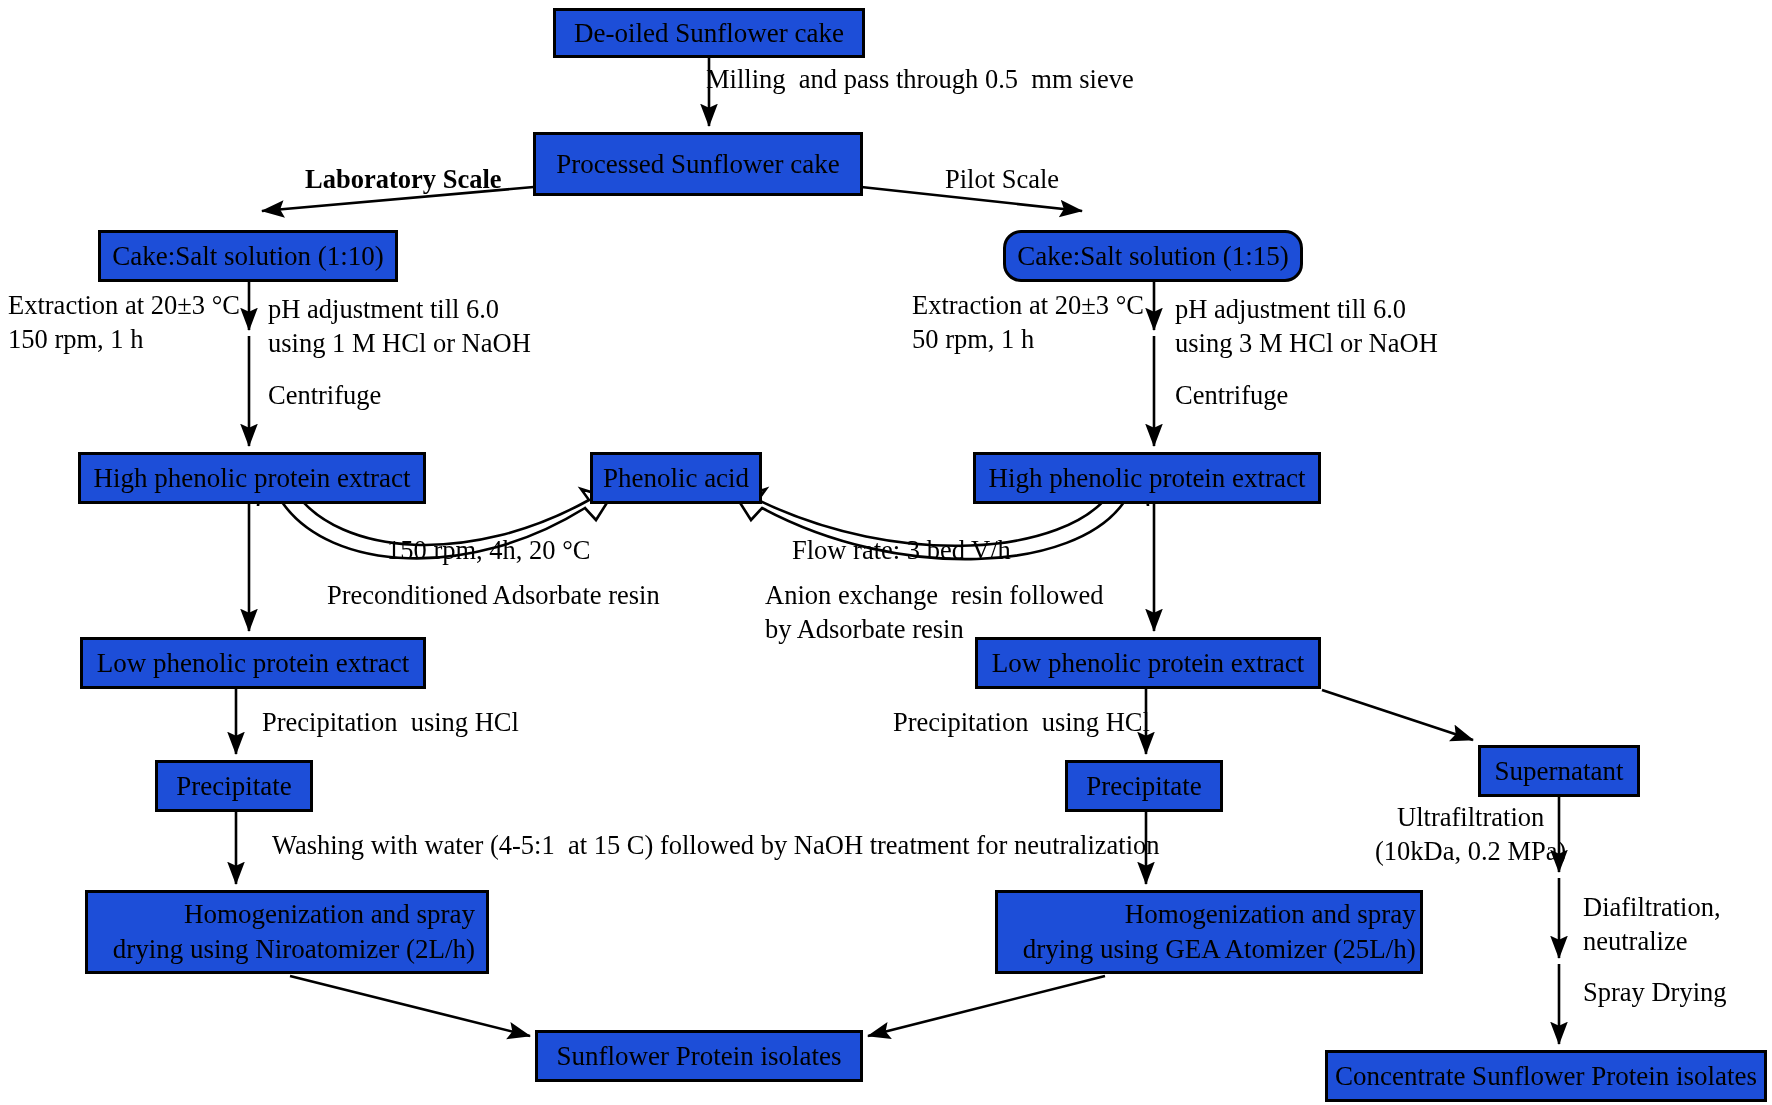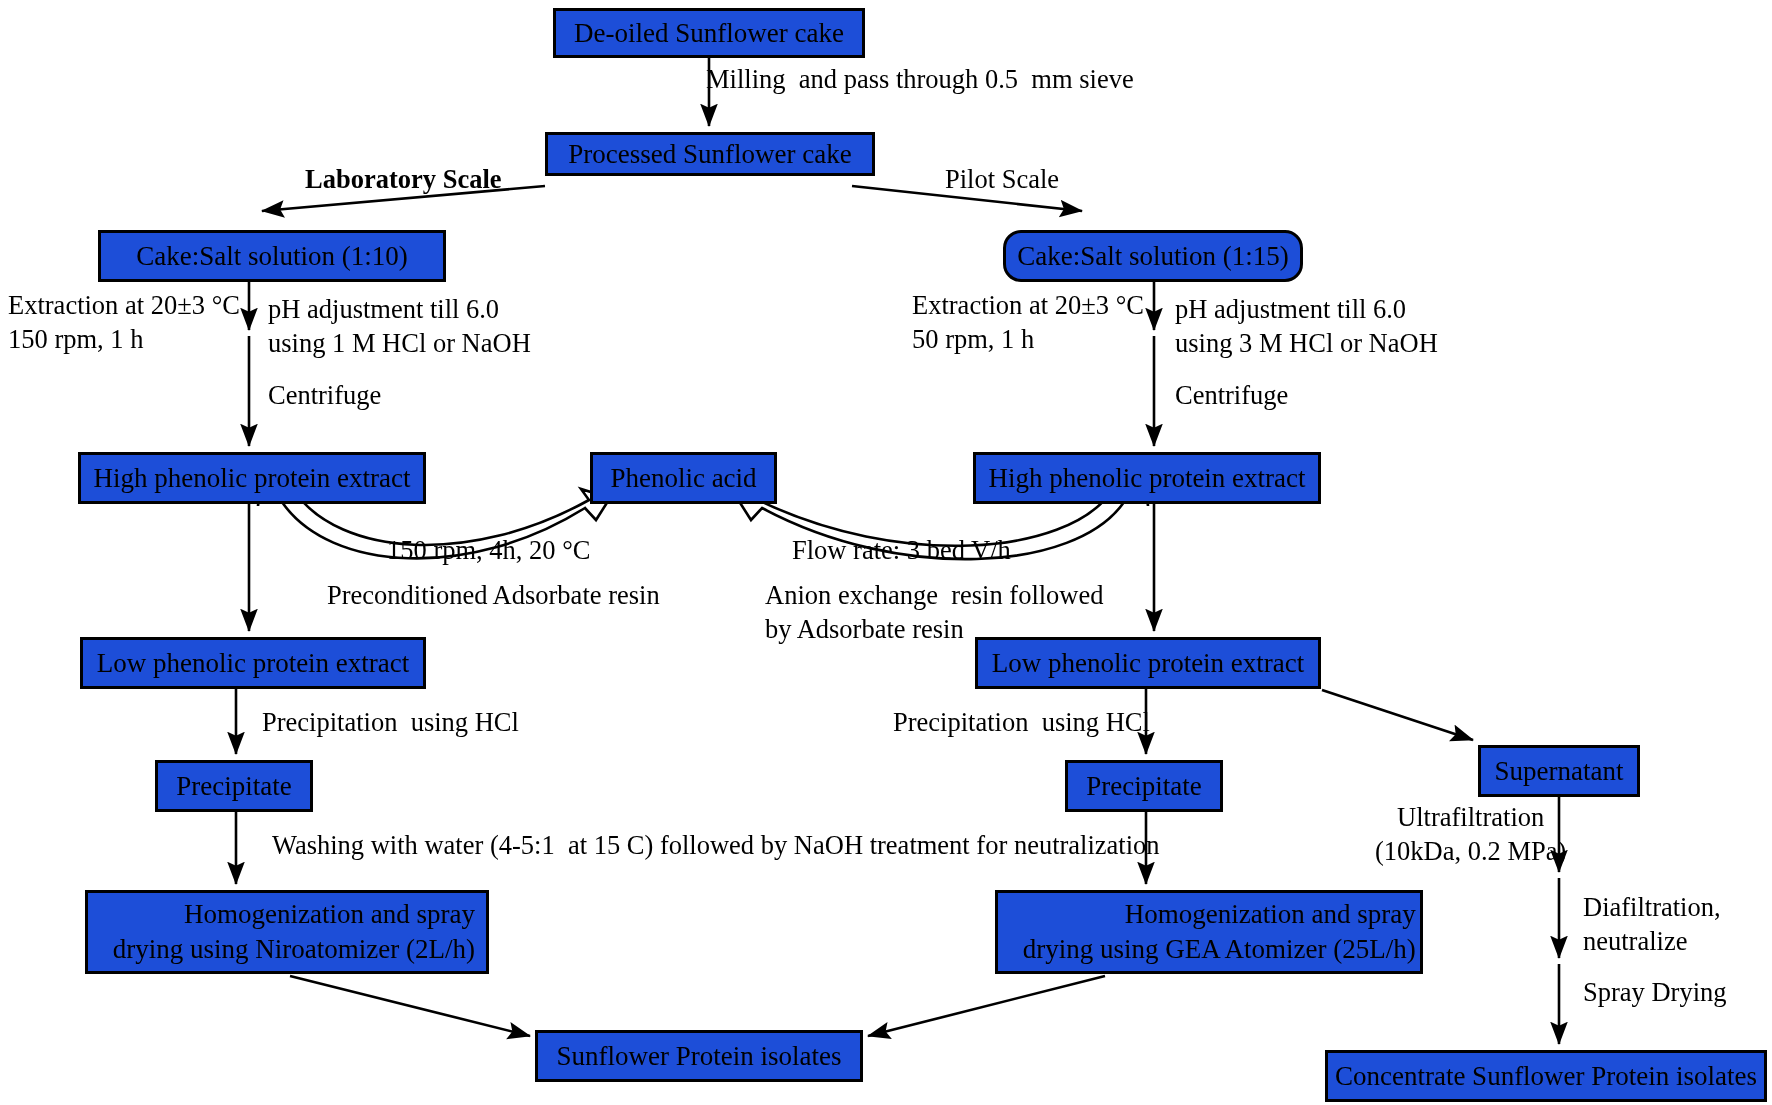--- a/index.html
+++ b/index.html
@@ -115,29 +115,29 @@
                C 1148,495 1131,492 1124,502
                C 1076,572 900,582 762,508
                L 751,520 L 737,498 L 766,489 L 758,500
                C 898,568 1066,556 1111,492
                C 1121,479 1148,485 1148,506 Z"></path>
     </g>
   </svg>
 
   <div class="node" style="left:553px; top:8px; width:312px; height:50px;">De-oiled Sunflower cake</div>
 
-  <div class="node" style="left:533px; top:132px; width:330px; height:44px;margin-left:12px;">Processed Sunflower cake</div>
-
-  <div class="node" style="left:98px; top:230px; width:348px; height:52px;">Cake:Salt solution (1:10)</div>
+  <div class="node" style="left:533px; top:132px; width:330px; height:64px;">Processed Sunflower cake</div>
+
+  <div class="node" style="left:98px; top:230px; width:300px; height:52px;">Cake:Salt solution (1:10)</div>
 
   <div class="node" style="left:1003px; top:230px; width:300px; height:52px;border-radius:18px;">Cake:Salt solution (1:15)</div>
 
   <div class="node" style="left:78px; top:452px; width:348px; height:52px;">High phenolic protein extract</div>
 
-  <div class="node" style="left:590px; top:452px; width:187px; height:52px;">Phenolic acid</div>
+  <div class="node" style="left:590px; top:452px; width:172px; height:52px;">Phenolic acid</div>
 
   <div class="node" style="left:973px; top:452px; width:348px; height:52px;">High phenolic protein extract</div>
 
   <div class="node" style="left:80px; top:637px; width:346px; height:52px;">Low phenolic protein extract</div>
 
   <div class="node" style="left:975px; top:637px; width:346px; height:52px;">Low phenolic protein extract</div>
 
   <div class="node" style="left:155px; top:760px; width:158px; height:52px;">Precipitate</div>
 
   <div class="node" style="left:1065px; top:760px; width:158px; height:52px;">Precipitate</div>

